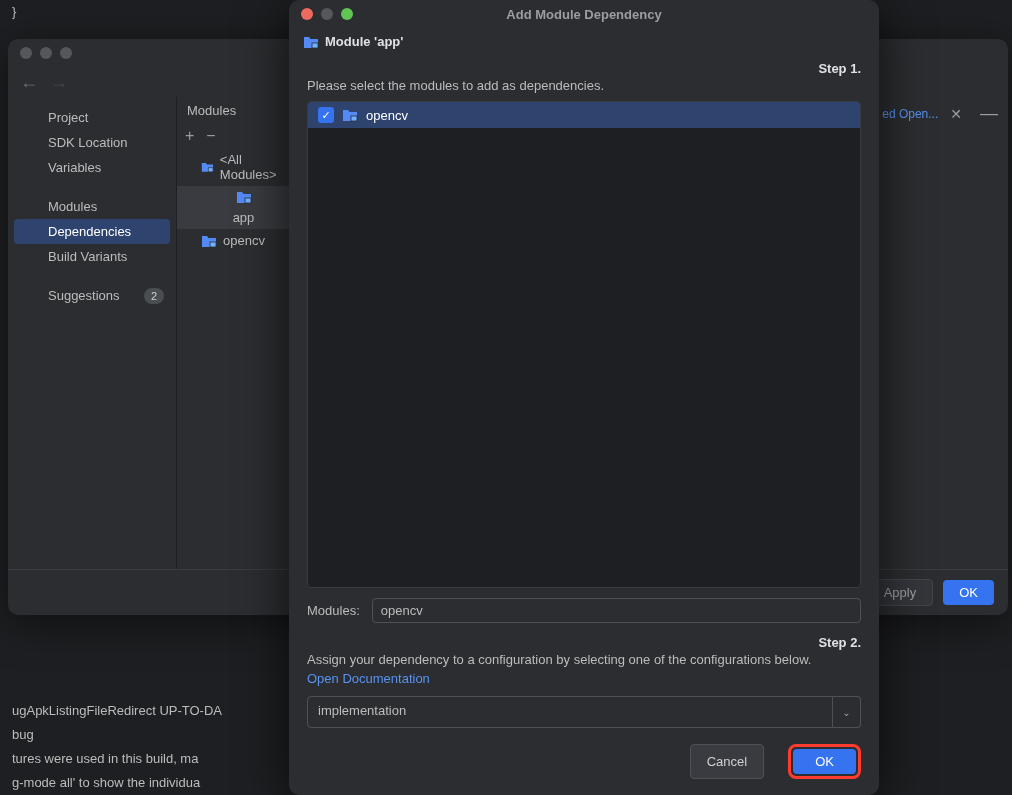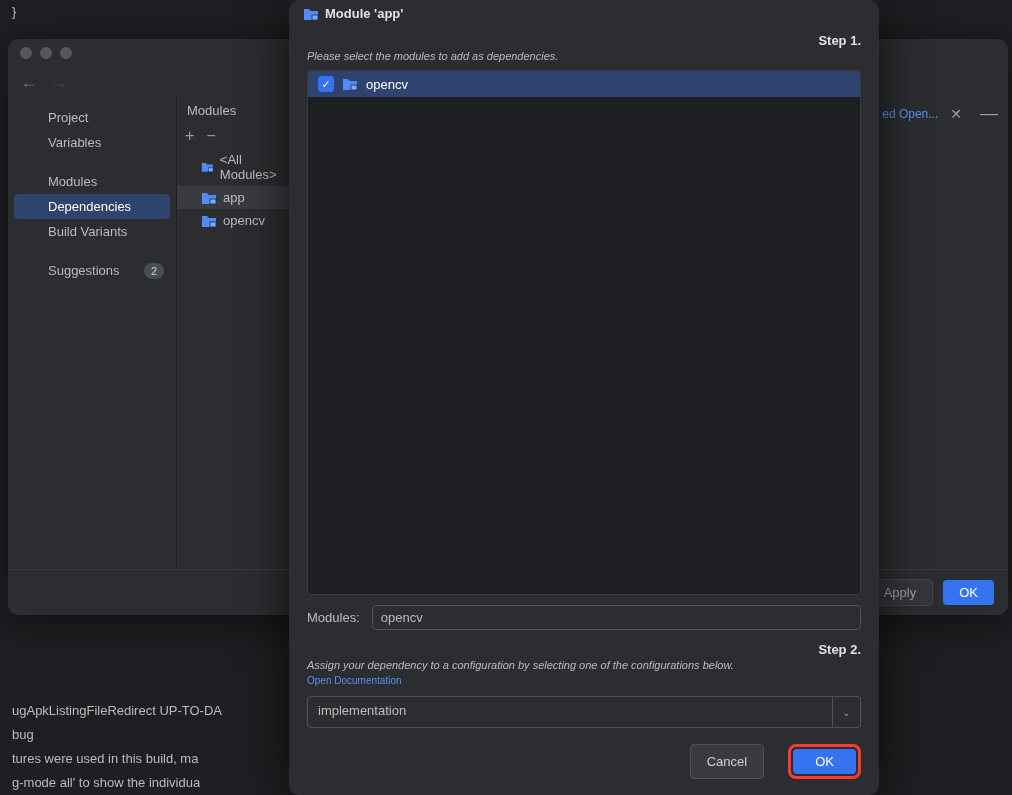--- a/index.html
+++ b/index.html
@@ -144,20 +144,21 @@
     .module-item {
       padding: 4px 8px 4px 24px;
       display: flex;
       align-items: center;
       gap: 6px;
       font-size: 13px;
       cursor: pointer;
     }
     .module-item.selected {
       background: #393b40;
+      flex-direction: column;
     }
     
     .right-panel {
       flex: 1;
       display: flex;
       flex-direction: column;
       border-left: 1px solid #1e1f22;
     }
     .right-header {
       padding: 6px 10px;
@@ -257,22 +258,21 @@
     .step-header {
       padding: 6px 18px 0 18px;
       font-weight: 700;
       color: #dfe1e5;
       font-size: 13px;
       text-align: right;
     }
     .step-desc {
       padding: 2px 18px 8px 18px;
       color: #bcbcbc;
-      font-size: 11px;
-      font-style: italic;
+      font-size: 13px;
     }
     
     .module-list {
       margin: 0 18px;
       background: #1e1f22;
       border: 1px solid #393b40;
       border-radius: 4px;
       flex: 1;
       overflow: auto;
     }
@@ -313,21 +313,21 @@
       background: #2b2d30;
       border: 1px solid #4e5157;
       border-radius: 4px;
       padding: 4px 8px;
       color: #bcbcbc;
       font-size: 13px;
     }
     
     .link-blue {
       color: #5893f1;
-      font-size: 10px;
+      font-size: 13px;
       padding: 2px 18px 10px 18px;
       cursor: pointer;
     }
     
     .config-select {
       margin: 0 18px;
       display: flex;
       height: 32px;
     }
     .select-body {
@@ -395,20 +395,21 @@
       <div class="traffic-light"></div>
     </div>
   </div>
   <div class="structure-nav">
     <span class="nav-arrow">←</span>
     <span class="nav-arrow" style="opacity:0.4">→</span>
   </div>
   <div class="structure-body">
     <div class="nav-sidebar">
       <div class="nav-item">Project</div>
+      <div class="nav-item">SDK Location</div>
       <div class="nav-item">Variables</div>
       <div class="nav-group-gap"></div>
       <div class="nav-item">Modules</div>
       <div class="nav-item selected">Dependencies</div>
       <div class="nav-item">Build Variants</div>
       <div class="nav-group-gap"></div>
       <div class="nav-item">
         <span>Suggestions</span>
         <span class="badge">2</span>
       </div>
@@ -459,20 +460,28 @@
       </div>
     </div>
   </div>
   <div class="structure-footer">
     <button class="btn btn-secondary" style="opacity:0.7">Apply</button>
     <button class="btn btn-primary">OK</button>
   </div>
 </div>
 
 <div class="dialog">
+  <div class="dialog-titlebar">
+    <div class="traffic-lights" style="z-index:2;">
+      <div class="traffic-light tl-red"></div>
+      <div class="traffic-light tl-yellow"></div>
+      <div class="traffic-light tl-green"></div>
+    </div>
+    <div class="dialog-title">Add Module Dependency</div>
+  </div>
 
   <div class="dialog-module-label">
     <svg class="folder-icon" viewBox="0 0 16 14">
         <path fill="#548af7" d="M1 2h5l1.5 2H15v9H1z"></path>
         <rect x="9" y="8" width="6" height="5" fill="#6fb0ff" stroke="#2b2d30" stroke-width="0.8"></rect>
       </svg>
     <b>Module 'app'</b>
   </div>
 
   <div class="step-header">Step 1.</div>

